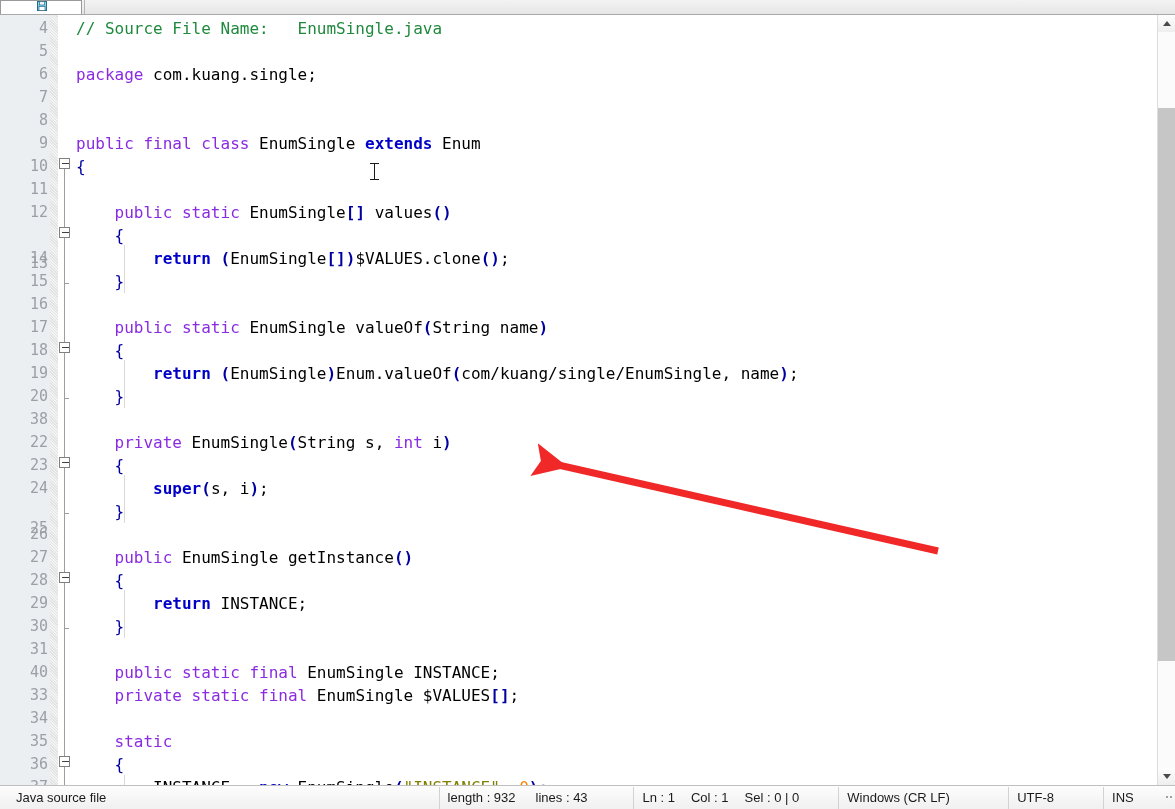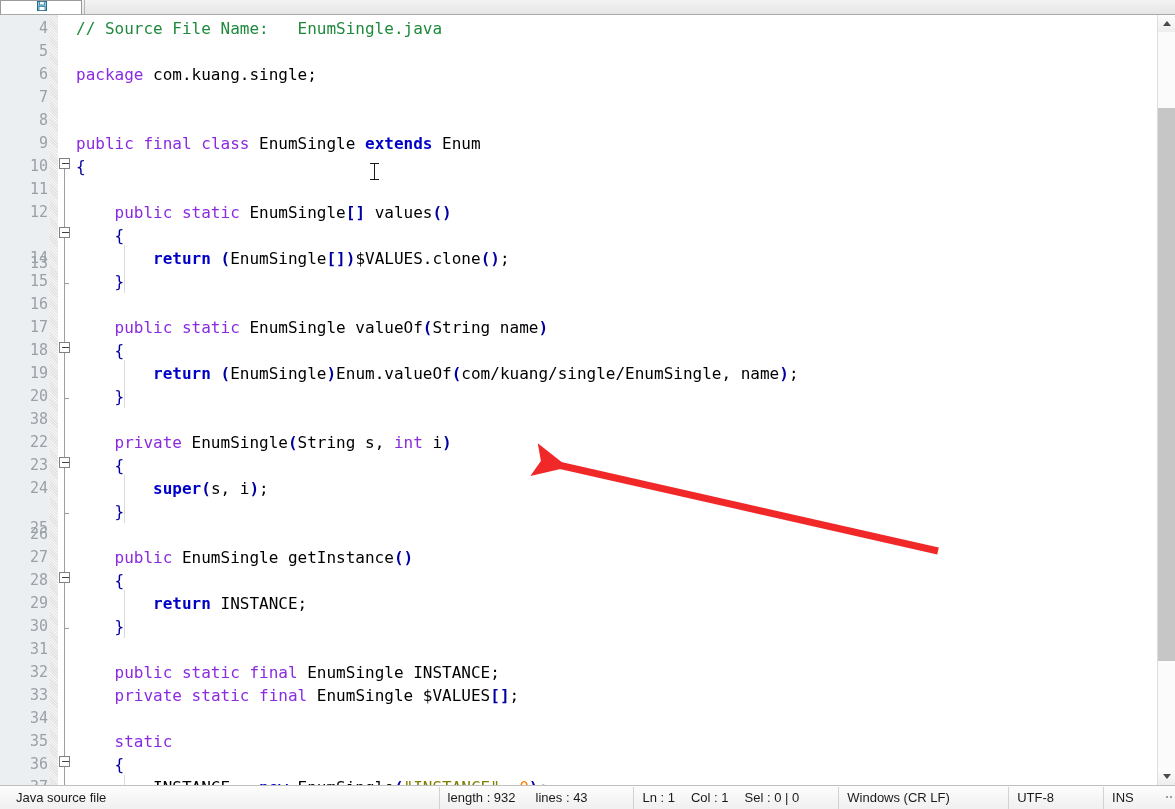--- a/index.html
+++ b/index.html
@@ -304,21 +304,21 @@
         <div class="ln" style="top: 416px;">22</div>
         <div class="ln" style="top: 439px;">23</div>
         <div class="ln" style="top: 462px;">24</div>
         <div class="ln" style="top: 502px;">25</div>
         <div class="ln" style="top: 508px;">26</div>
         <div class="ln" style="top: 531px;">27</div>
         <div class="ln" style="top: 554px;">28</div>
         <div class="ln" style="top: 577px;">29</div>
         <div class="ln" style="top: 600px;">30</div>
         <div class="ln" style="top: 623px;">31</div>
-        <div class="ln" style="top: 646px;">32</div>
+        <div class="ln" style="top: 646px;">40</div>
         <div class="ln" style="top: 669px;">33</div>
         <div class="ln" style="top: 692px;">34</div>
         <div class="ln" style="top: 715px;">35</div>
         <div class="ln" style="top: 738px;">36</div>
         <div class="ln" style="top: 761px;">37</div>
       </div>
 
     <div class="fold-col">
 
       <div class="foldline" style="left:6px; top:150px; height:620px;"></div>

